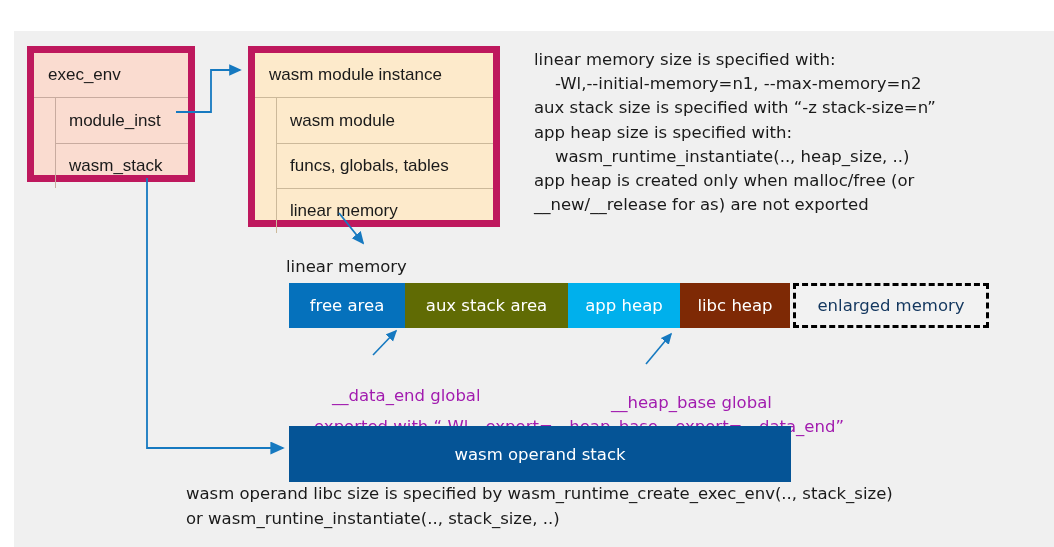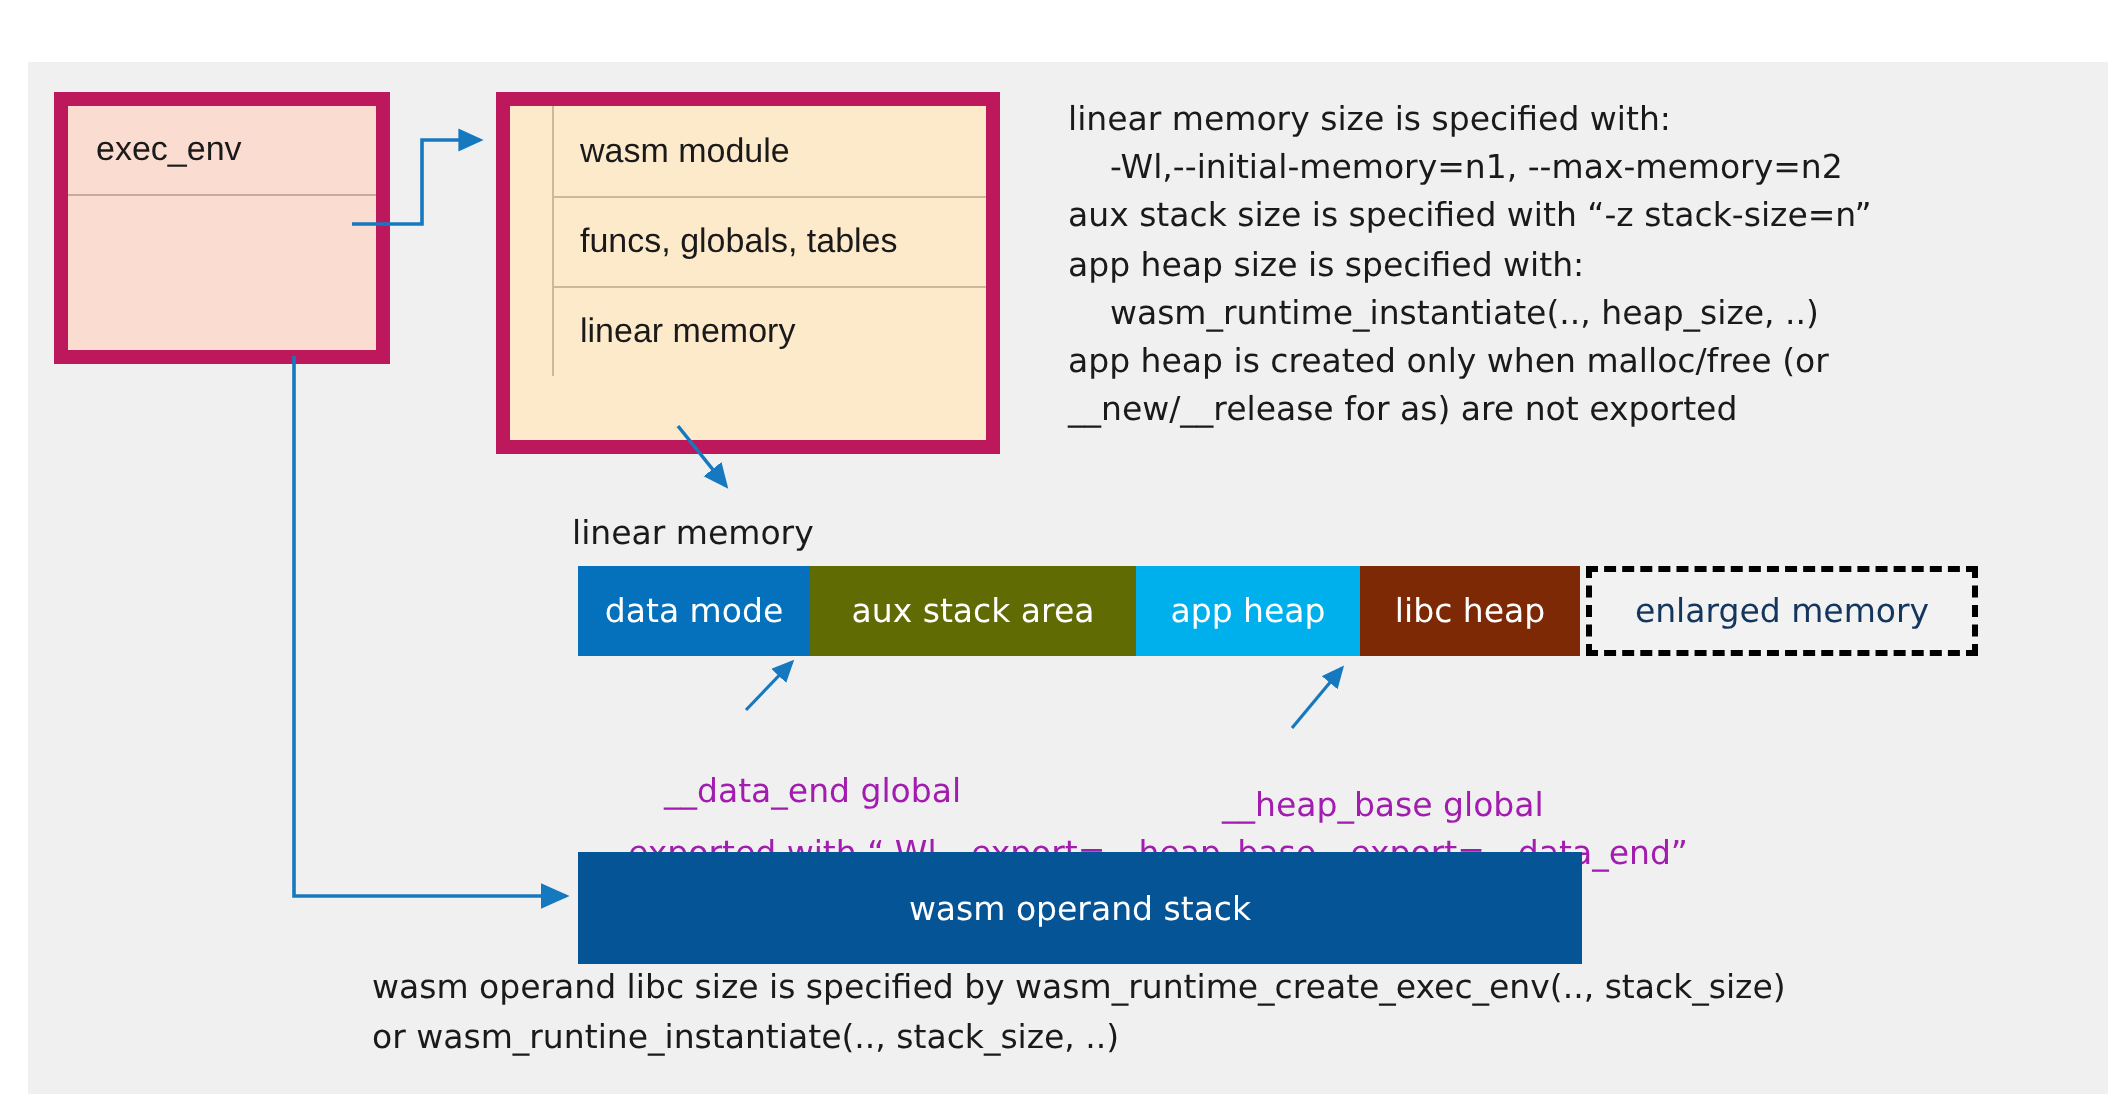--- a/index.html
+++ b/index.html
@@ -198,45 +198,50 @@
 
 <div id="root">
 
 
   <div id="canvas">
 
     <div class="struct" id="exec-env">
       <div class="hdr">exec_env</div>
       <div class="rows">
         <div class="gutter"></div>
+        <div class="rowlist">
+          <div class="row">module_inst</div>
+          <div class="row">wasm_stack</div>
+        </div>
       </div>
     </div>
 
     <div class="struct" id="wasm-mi">
+      <div class="hdr">wasm module instance</div>
       <div class="rows">
         <div class="gutter"></div>
         <div class="rowlist">
           <div class="row">wasm module</div>
           <div class="row">funcs, globals, tables</div>
           <div class="row">linear memory</div>
         </div>
       </div>
     </div>
 
     <div id="note">linear memory size is specified with:
     -Wl,--initial-memory=n1, --max-memory=n2
 aux stack size is specified with “-z stack-size=n”
 app heap size is specified with:
     wasm_runtime_instantiate(.., heap_size, ..)
 app heap is created only when malloc/free (or
 __new/__release for as) are not exported</div>
 
     <div id="lm-label">linear memory</div>
     <div id="membar">
-        <div class="seg" style="width: 116px; background: rgb(5, 113, 188);">data mode</div>
+        <div class="seg" style="width: 116px; background: rgb(5, 113, 188);">free area</div>
         <div class="seg" style="width: 163px; background: rgb(96, 107, 4);">aux stack area</div>
         <div class="seg" style="width: 112px; background: rgb(0, 176, 236);">app heap</div>
         <div class="seg" style="width: 110px; background: rgb(126, 41, 5);">libc heap</div>
         <div class="seg dashed" style="width: 196px;">enlarged memory</div>
       </div>
 
     <div class="anno" id="anno-data-end">__data_end global</div>
     <div class="anno" id="anno-heap-base">__heap_base global</div>
     <div class="anno" id="anno-exported">exported with “-Wl,--export=__heap_base,--export=__data_end”</div>
 

